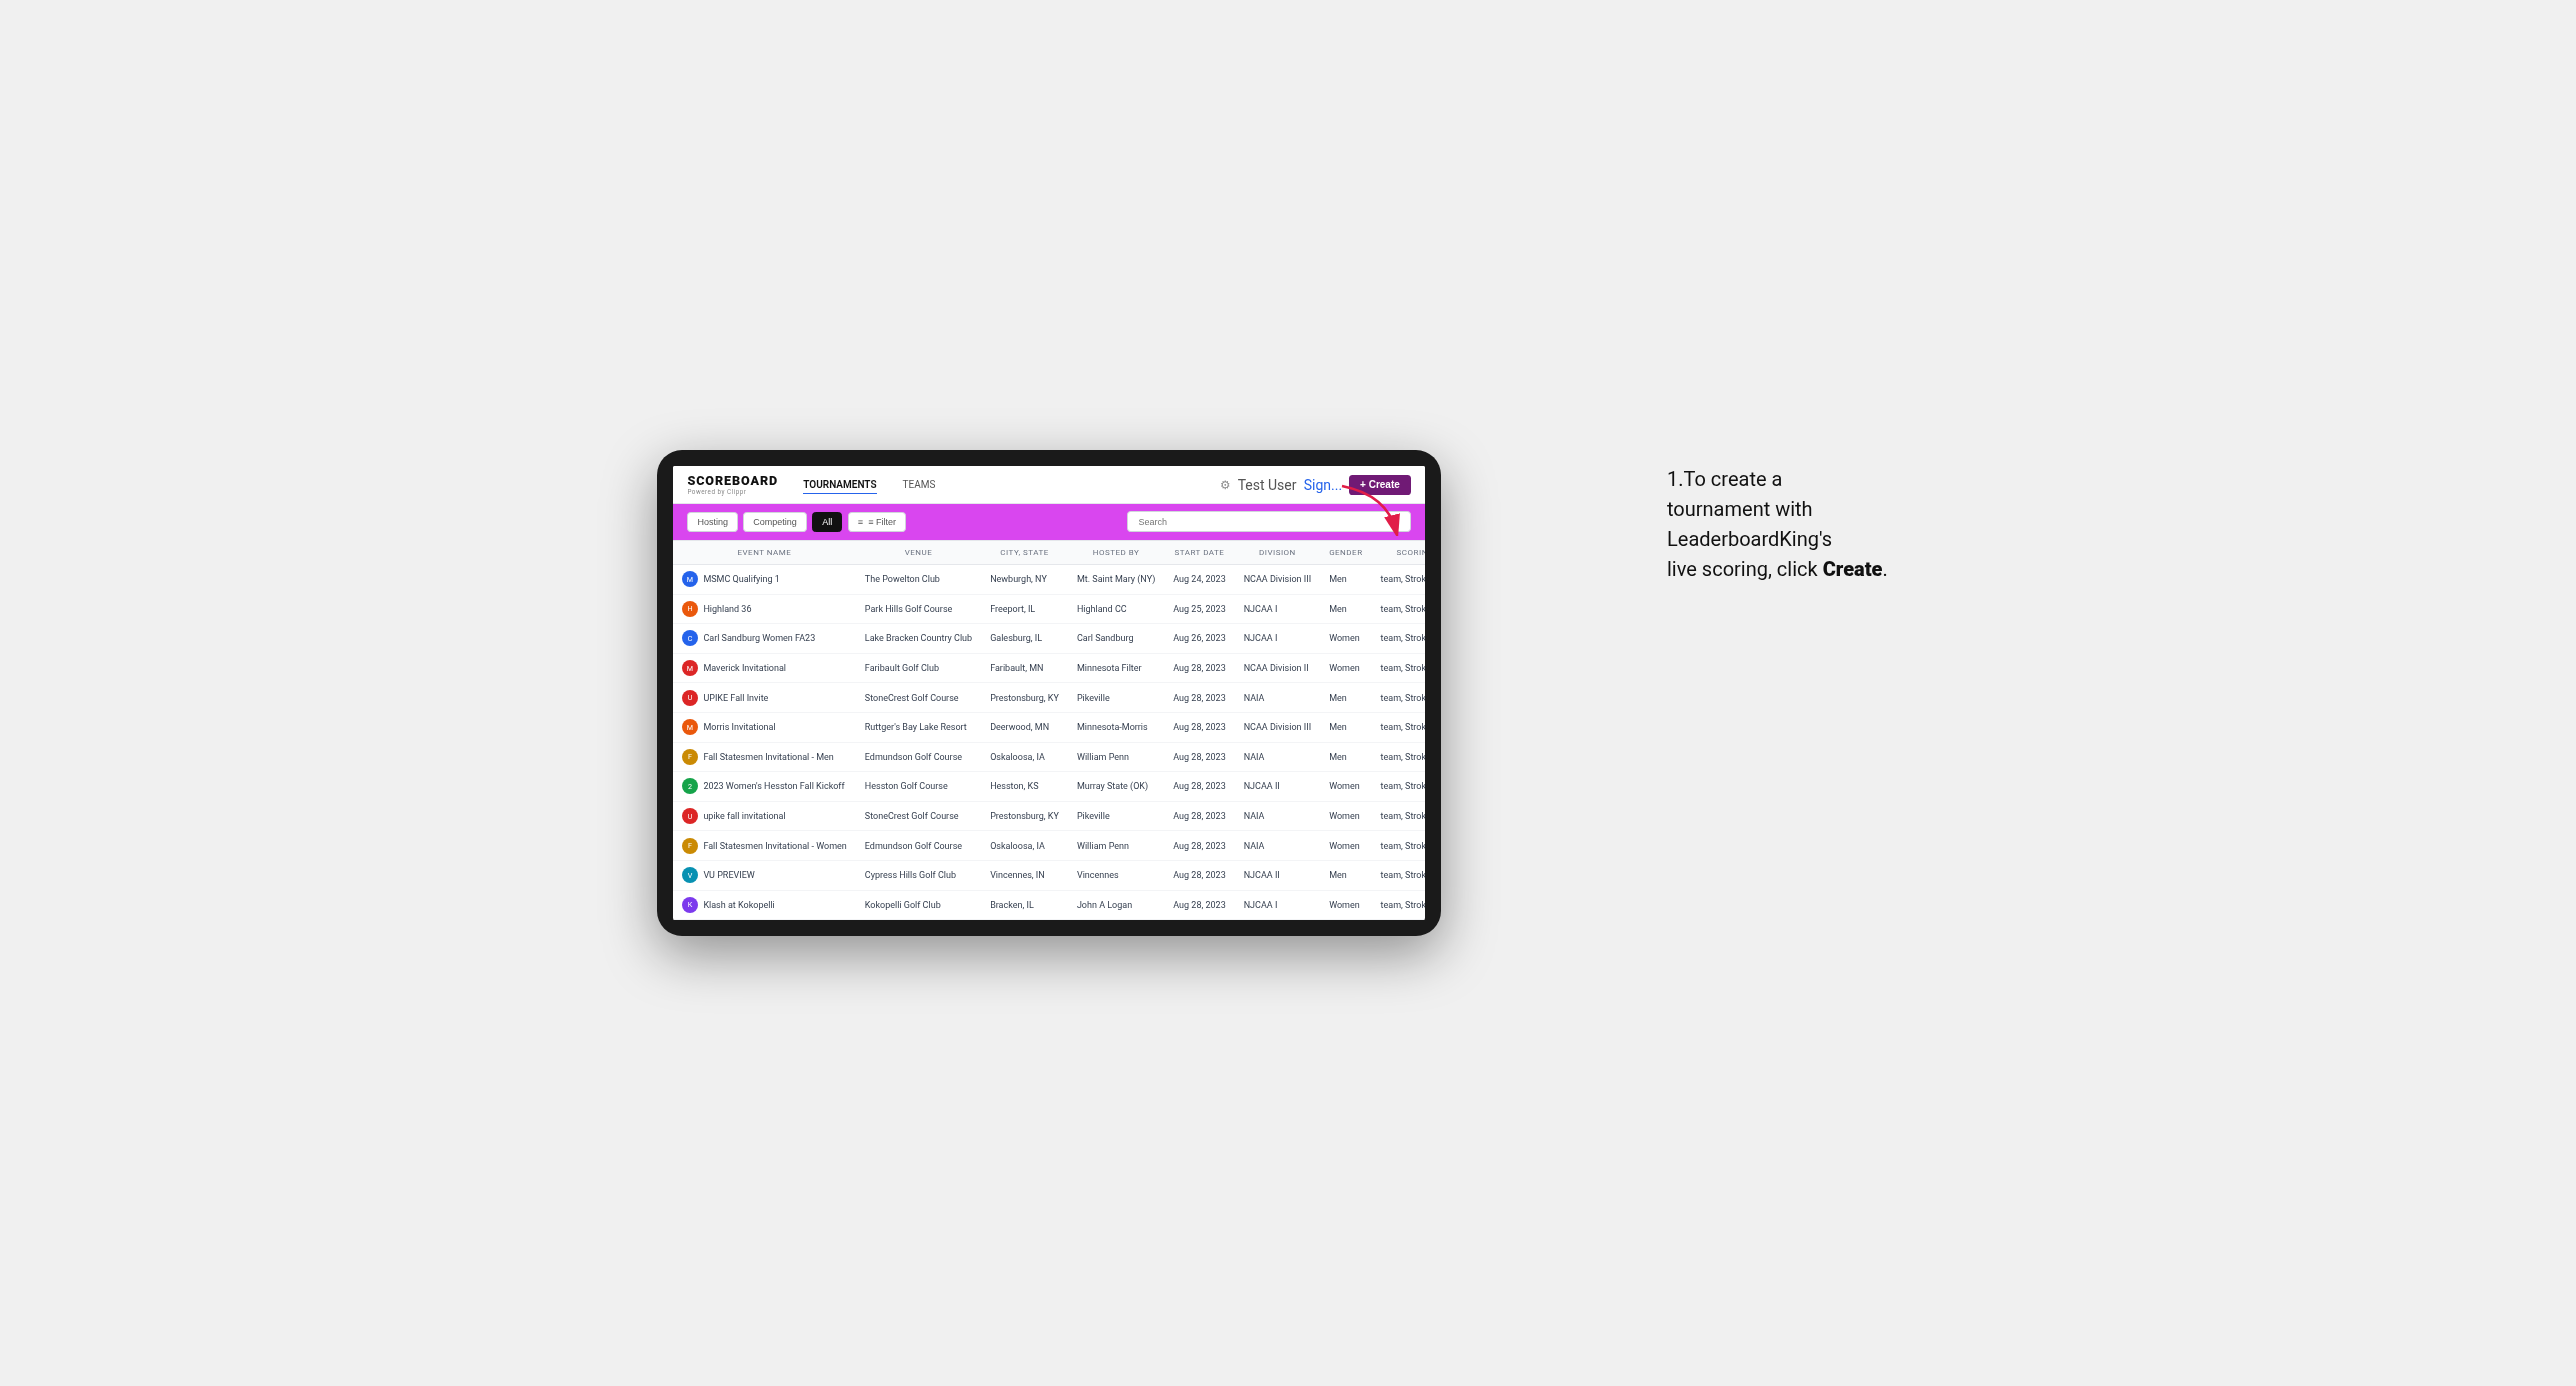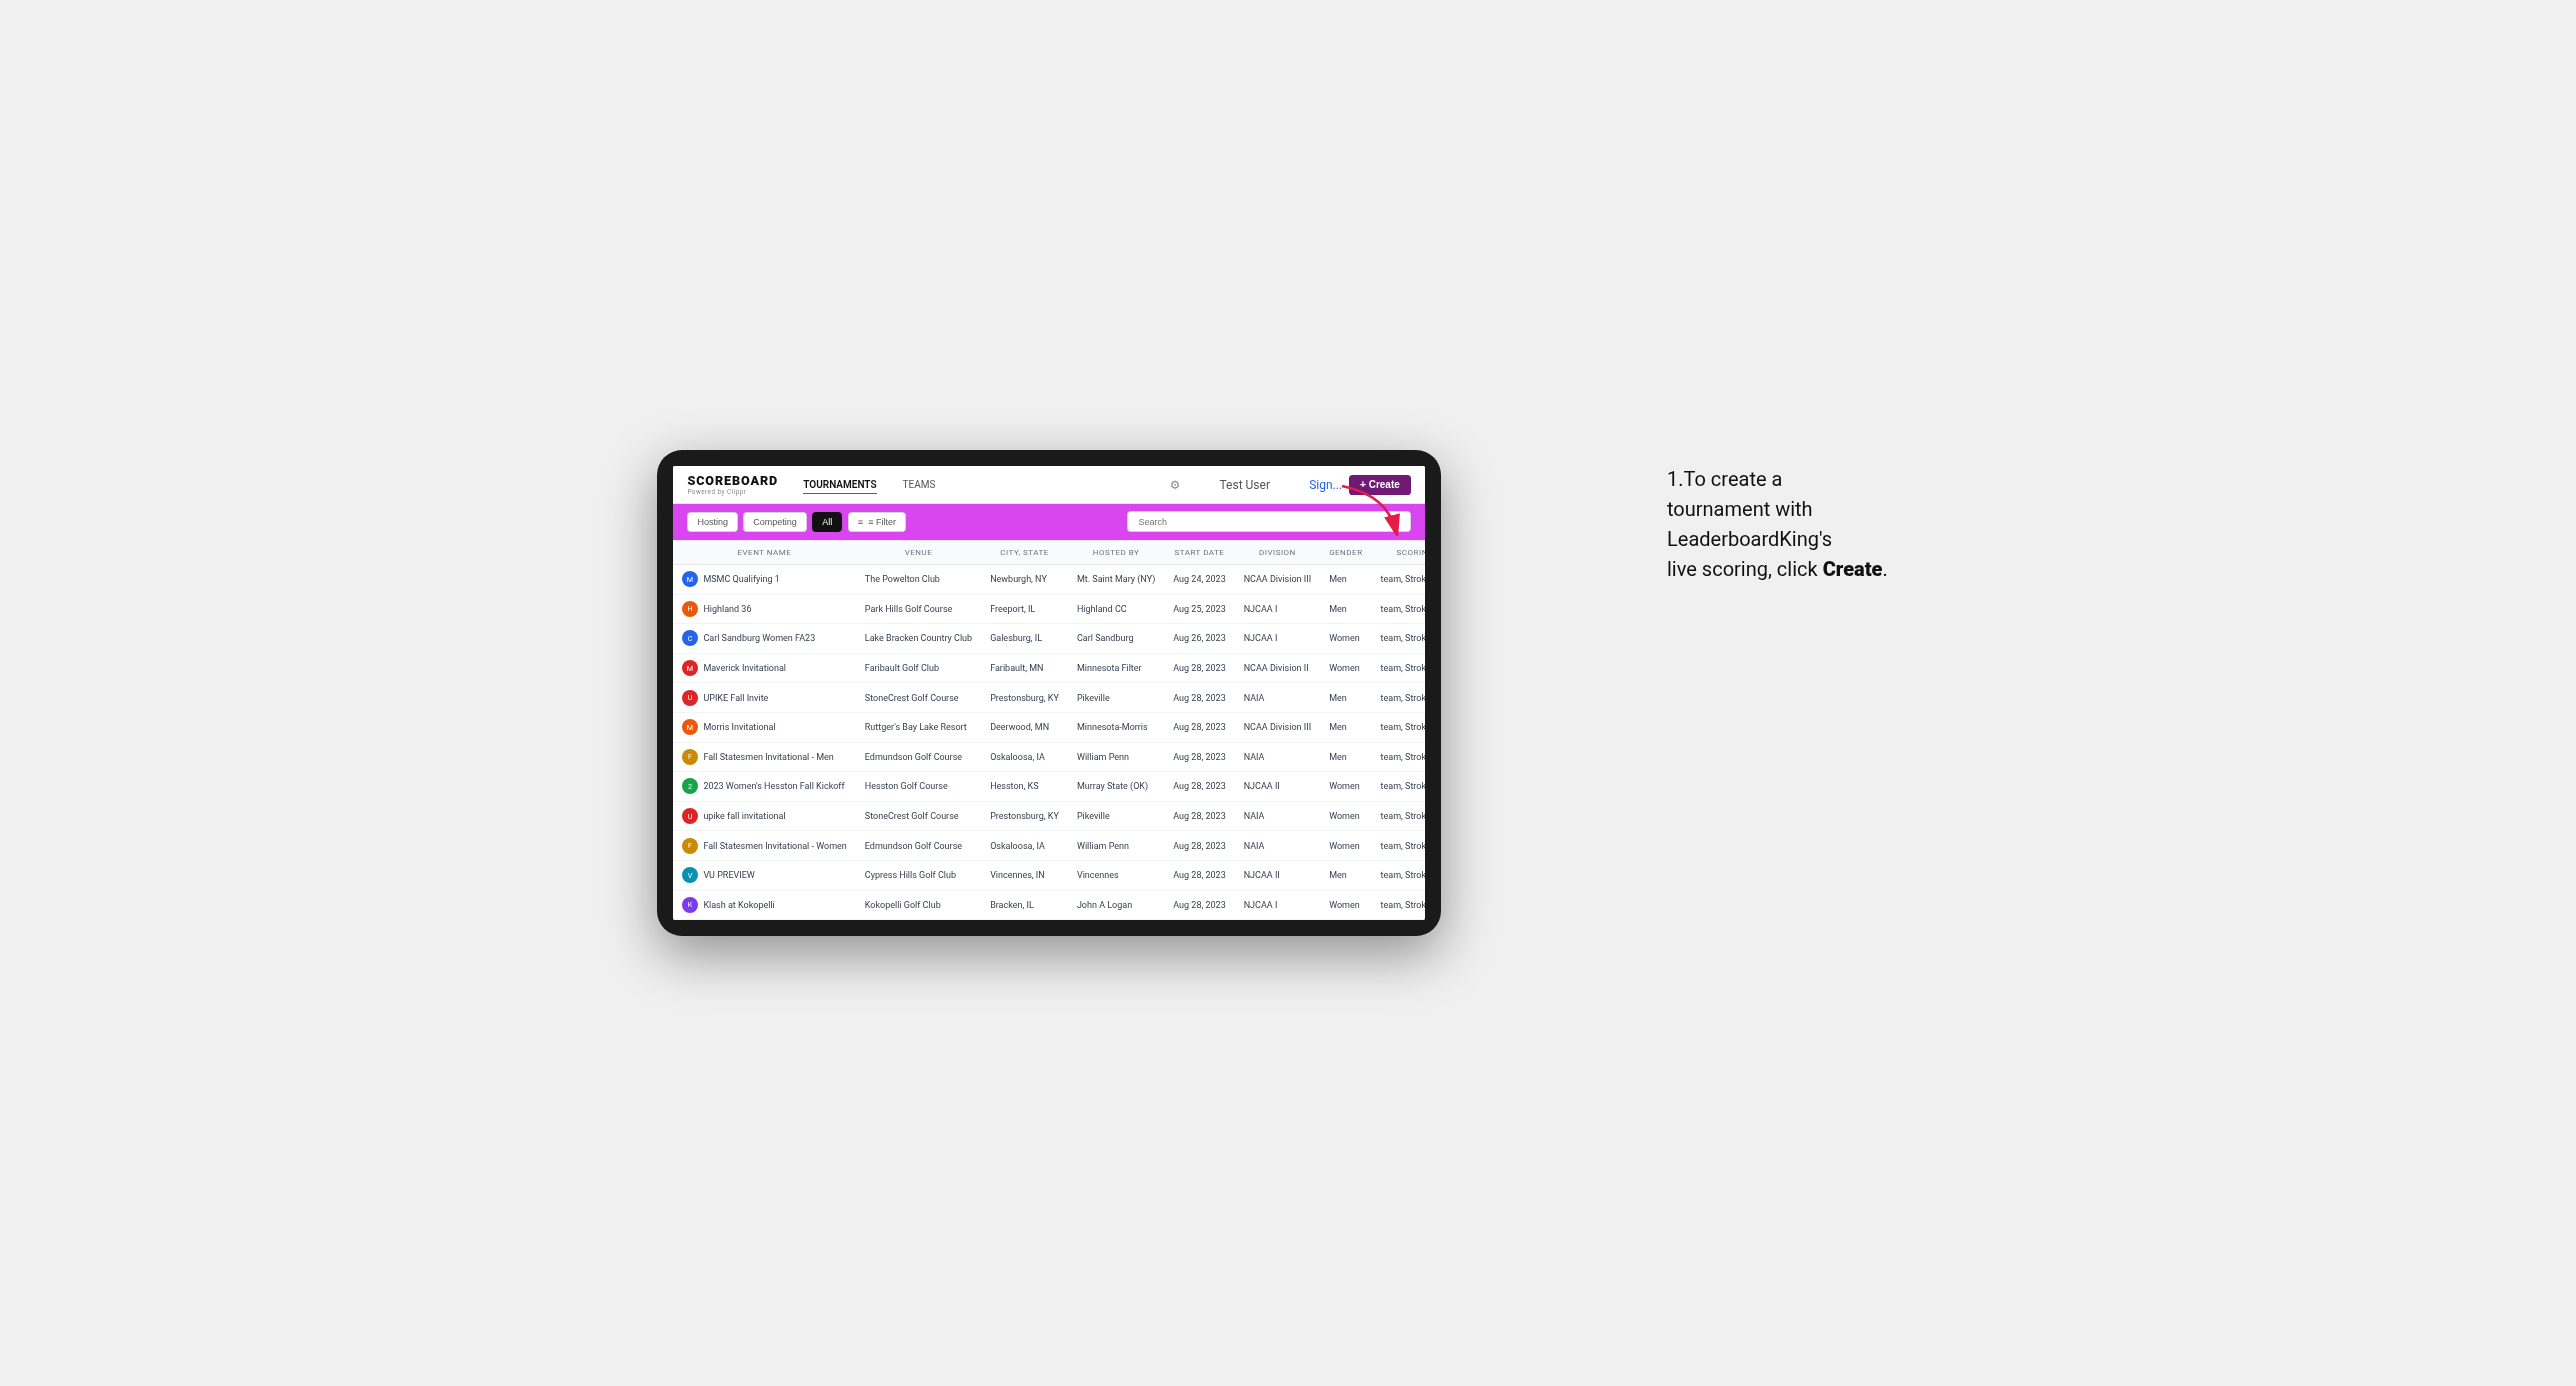--- a/index.html
+++ b/index.html
@@ -105,23 +105,22 @@
       gap: 7.2px;
     }
 
     .top-bar-right {
       display: flex;
       align-items: center;
       gap: 7.2px;
     }
 
     .user-info {
-      font-size: 12px;
+      font-size: 14px;
       color: #555;
-      margin-left: 32px;
     }
 
     .create-btn {
       background: #701a75;
       color: #fff;
       border: none;
       border-radius: 3.6px;
       padding: 4.5px 10.8px;
       font-size: 10px;
       font-weight: 600;

